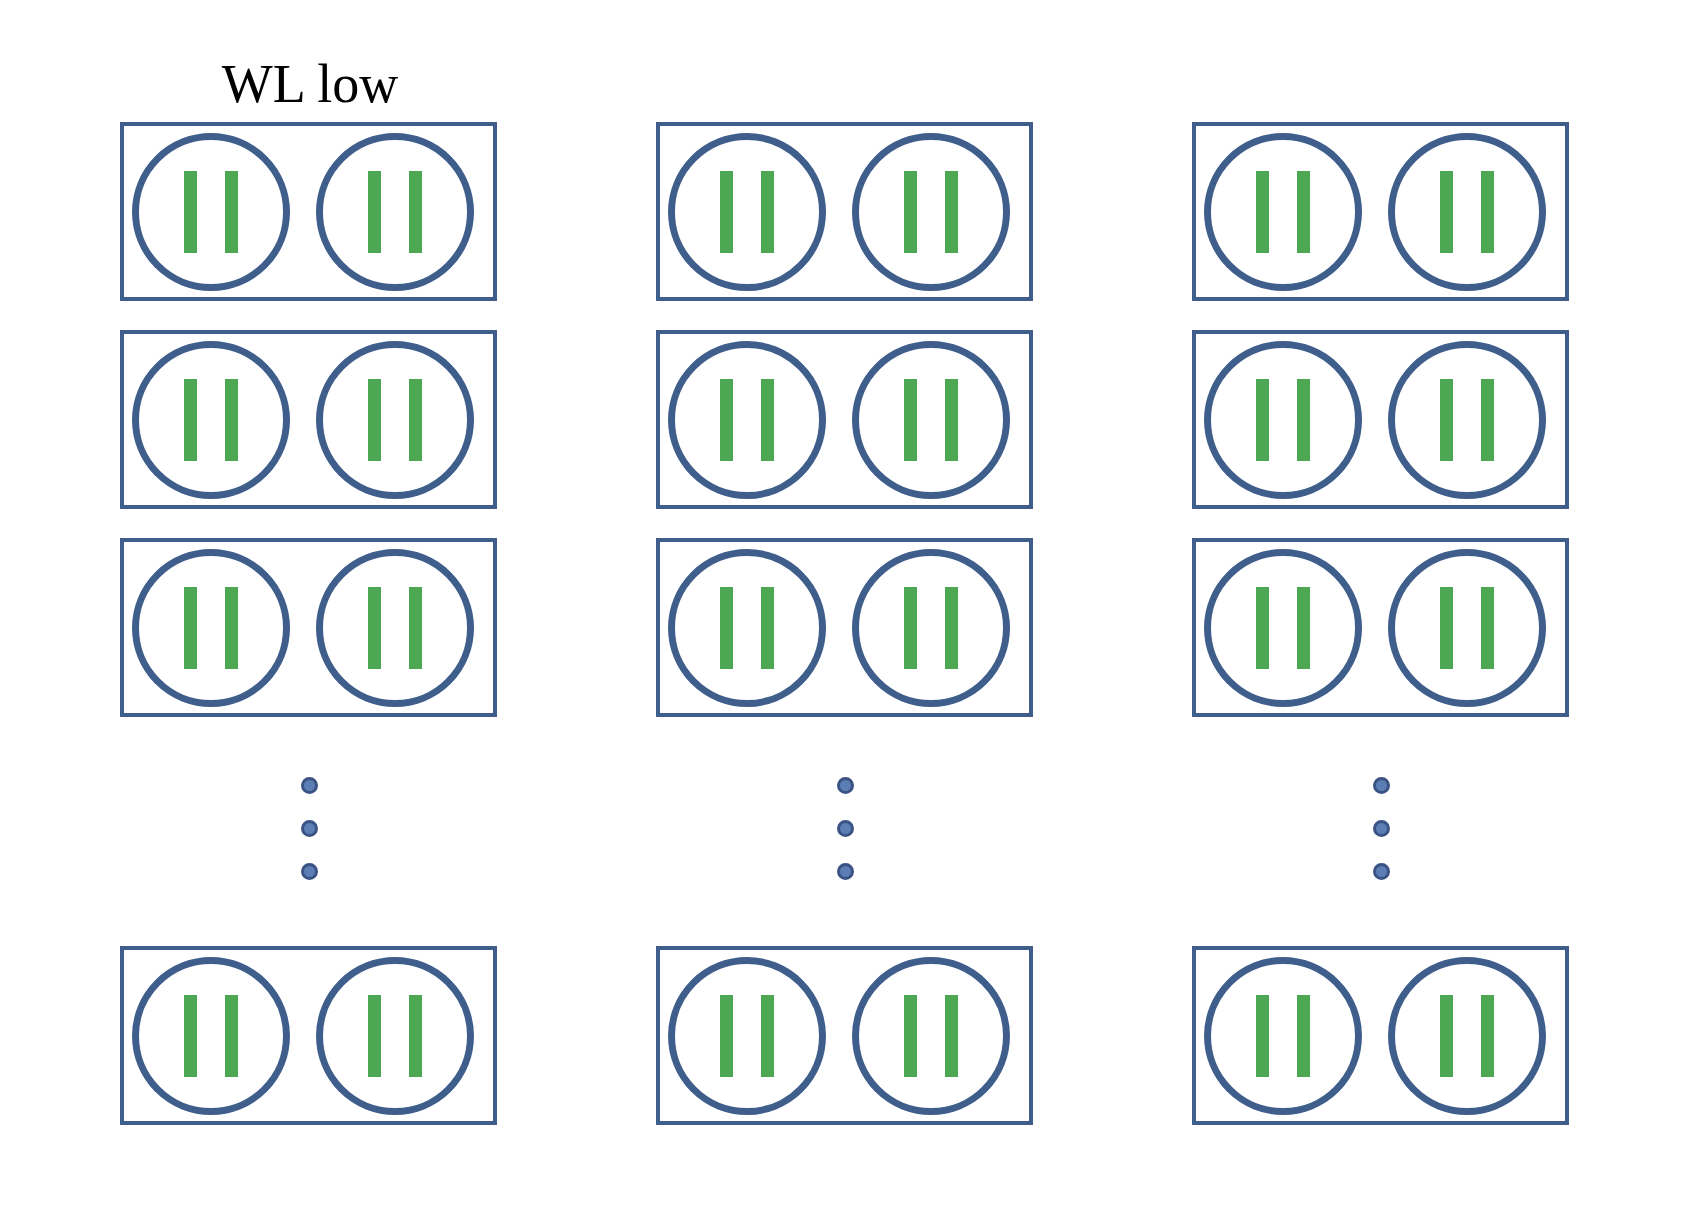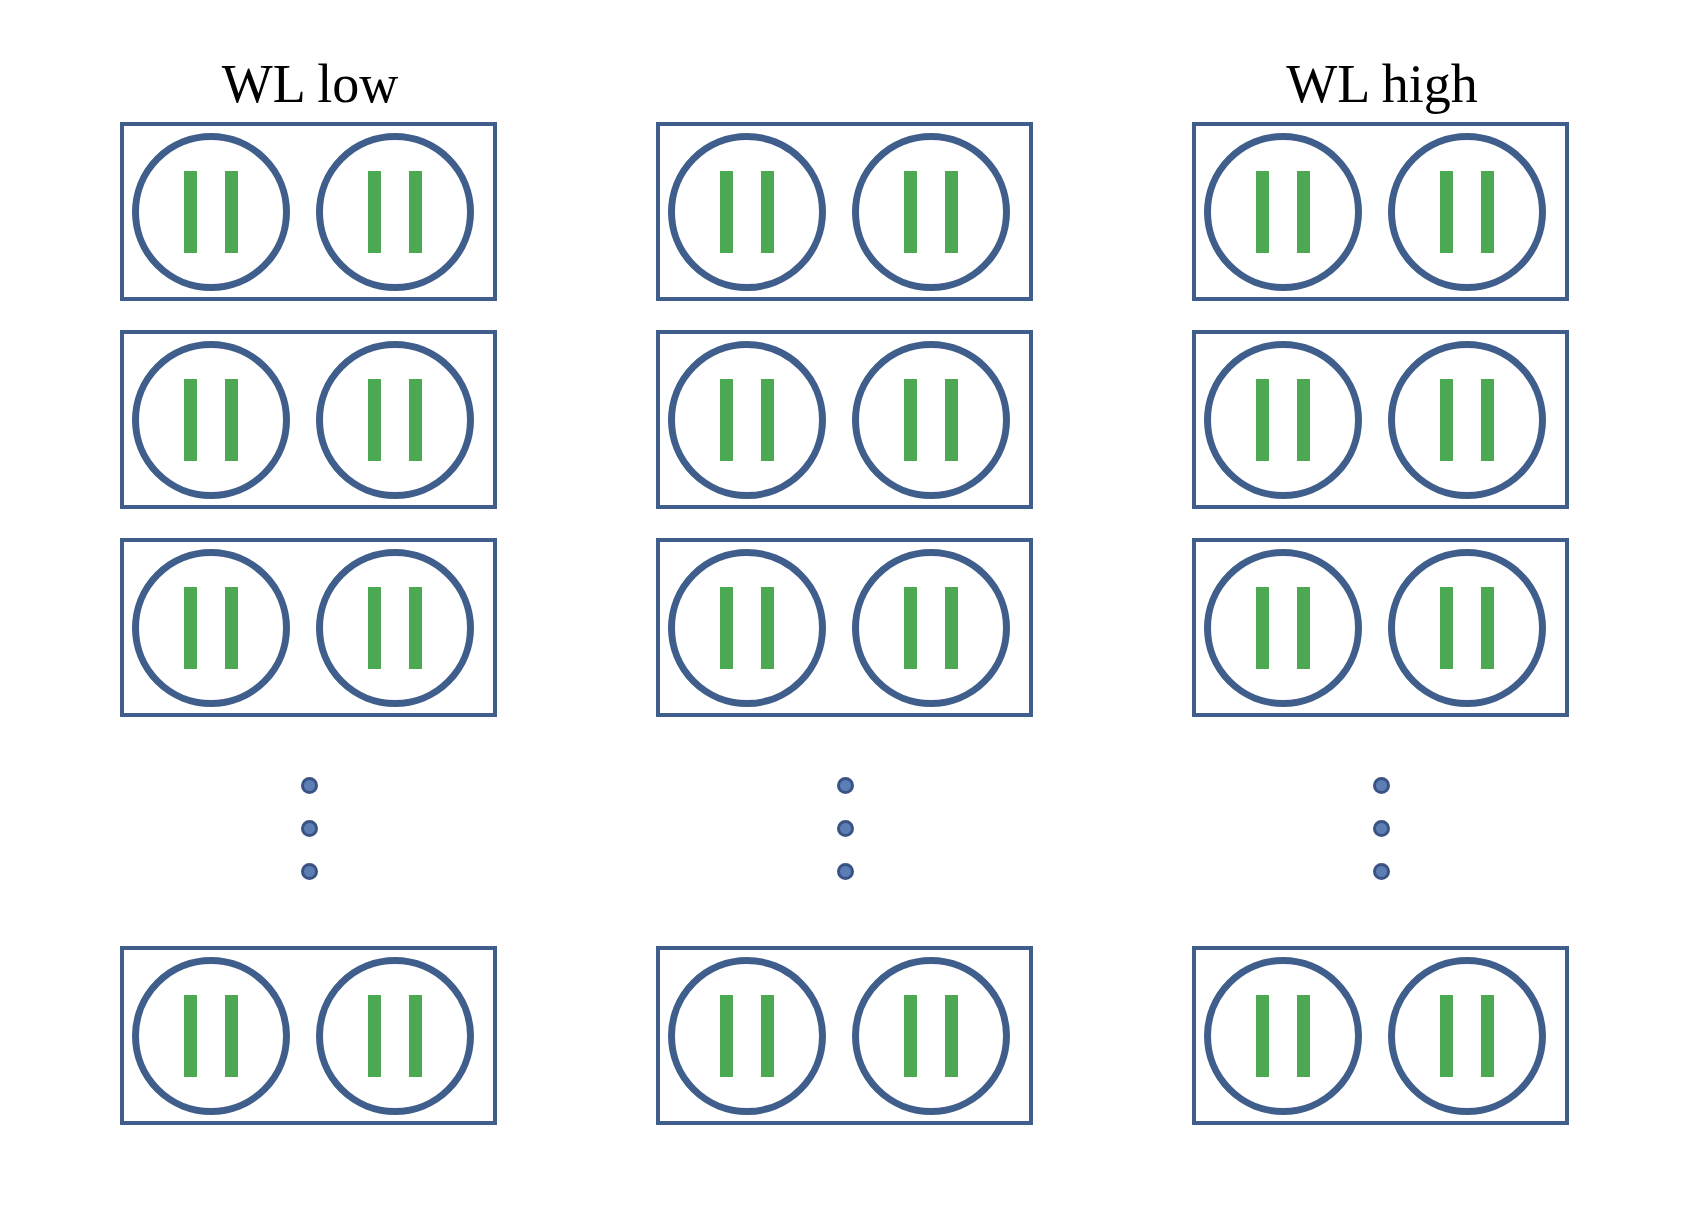--- a/index.html
+++ b/index.html
@@ -265,21 +265,20 @@
         <div class="circle"></div>
         <div class="bars">
           <div class="bar"></div>
           <div class="bar"></div>
         </div>
       </div>
     </div>
   </div>
 
   <div class="column" style="left:1192px;">
-    <div class="column-title">WL high</div>
 
     <div class="panel" style="top:122px;">
       <div class="cell cell-left">
         <div class="circle"></div>
         <div class="bars">
           <div class="bar"></div>
           <div class="bar"></div>
         </div>
       </div>
       <div class="cell cell-right">

